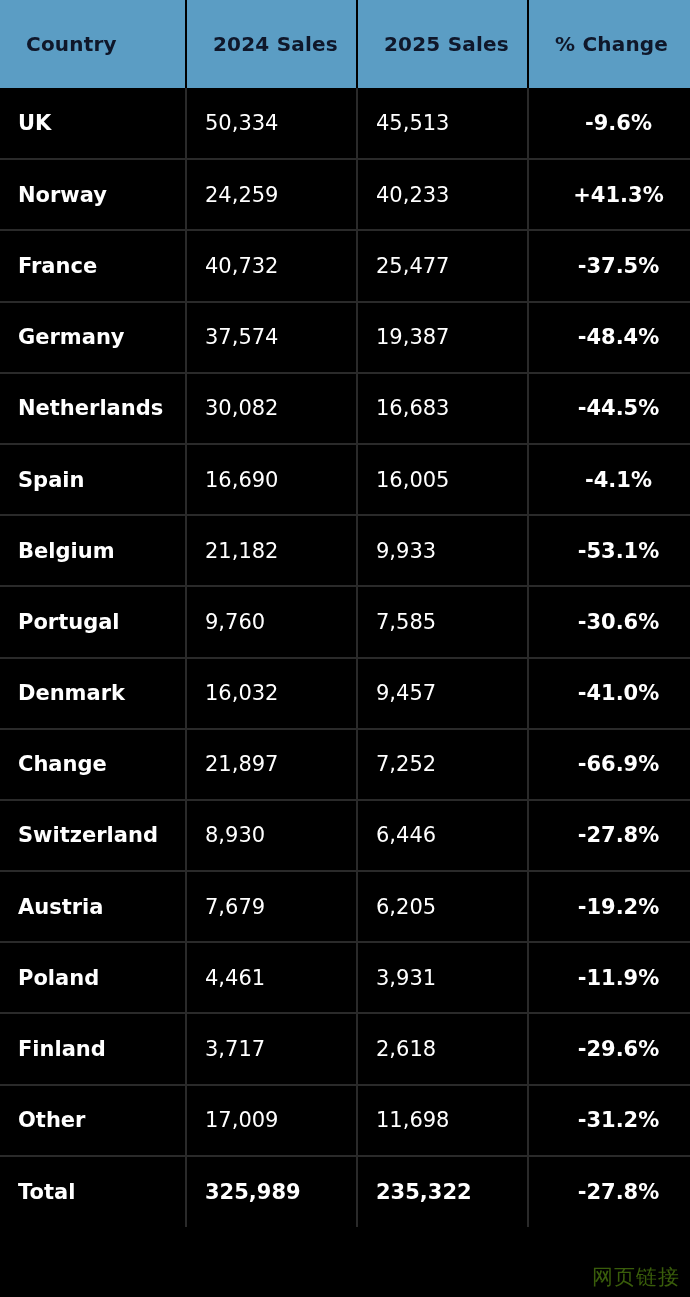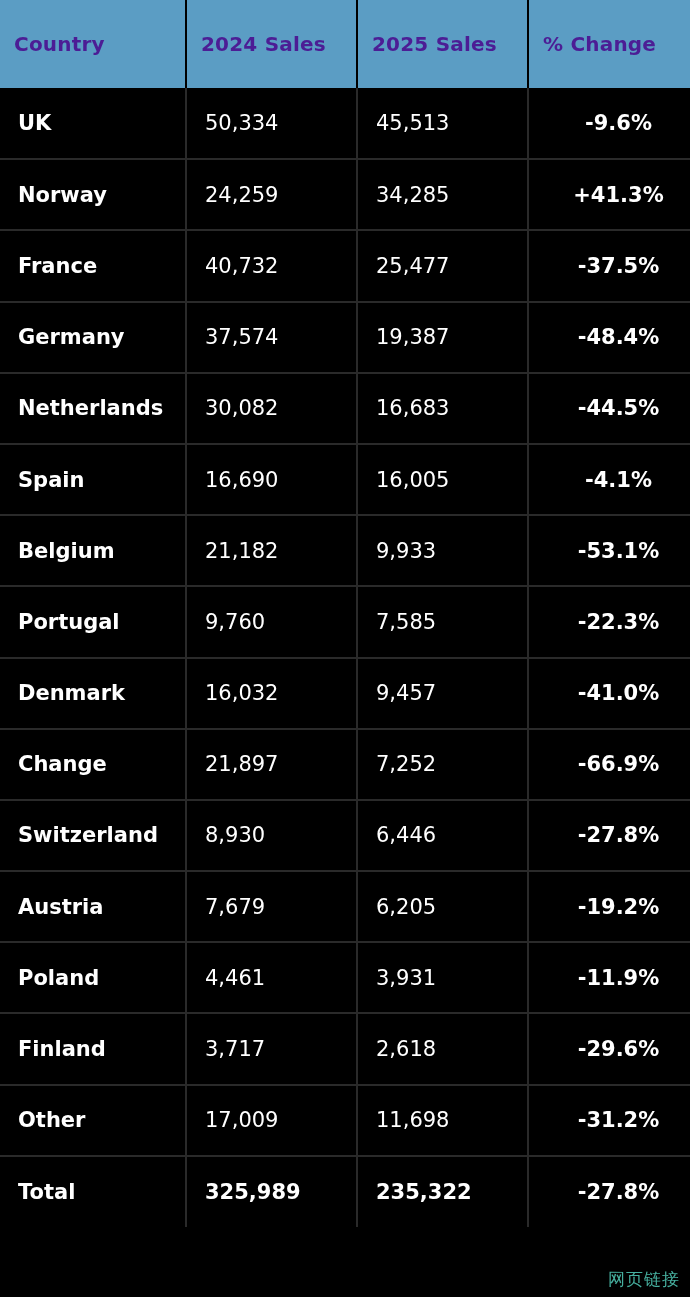--- a/index.html
+++ b/index.html
@@ -19,25 +19,25 @@
     border-collapse: collapse;
     table-layout: fixed;
   }
   #sales-table col.c-country { width: 186px; }
   #sales-table col.c-2024    { width: 171px; }
   #sales-table col.c-2025    { width: 171px; }
   #sales-table col.c-change  { width: 162px; }
 
   #sales-table thead th {
     background: #5b9dc4;
-    color: #4c1d95;
+    color: #0f172a;
     font-size: 20px;
     font-weight: bold;
     text-align: left;
-    padding: 22px 0 22px 14px;
+    padding: 22px 0 22px 26px;
     border-right: 2px solid #000000;
     letter-spacing: 0.2px;
     box-sizing: border-box;
     height: 88px;
   }
   #sales-table thead th:last-child { border-right: none; margin-top: 15px; }
 
   #sales-table tbody td {
     font-size: 21px;
     padding: 0 0 0 18px;
@@ -57,22 +57,22 @@
   .cell-country { font-weight: bold; margin-top: 23px; }
   .cell-change  { font-weight: bold; }
   .cell-num     { font-weight: normal; margin-top: 44px; }
 
   #sales-table tbody tr.total-row td { font-weight: bold; }
 
   .watermark {
     position: absolute;
     right: 10px;
     bottom: 6px;
-    font-size: 17px;
-    color: #5eead4;
+    font-size: 21px;
+    color: #4d7c0f;
     opacity: 0.75;
     letter-spacing: 1px;
     pointer-events: none;
     font-family: "DejaVu Sans", sans-serif;
   }
 </style>
 </head>
 <body>
 
 <table id="sales-table">
@@ -93,21 +93,21 @@
   <tbody id="table-body">
       <tr>
         <td class="cell-country">UK</td>
         <td class="cell-num">50,334</td>
         <td class="cell-num">45,513</td>
         <td class="cell-change">-9.6%</td>
       </tr>
       <tr>
         <td class="cell-country">Norway</td>
         <td class="cell-num">24,259</td>
-        <td class="cell-num">34,285</td>
+        <td class="cell-num">40,233</td>
         <td class="cell-change">+41.3%</td>
       </tr>
       <tr>
         <td class="cell-country">France</td>
         <td class="cell-num">40,732</td>
         <td class="cell-num">25,477</td>
         <td class="cell-change">-37.5%</td>
       </tr>
       <tr>
         <td class="cell-country">Germany</td>
@@ -130,21 +130,21 @@
       <tr>
         <td class="cell-country">Belgium</td>
         <td class="cell-num">21,182</td>
         <td class="cell-num">9,933</td>
         <td class="cell-change">-53.1%</td>
       </tr>
       <tr>
         <td class="cell-country">Portugal</td>
         <td class="cell-num">9,760</td>
         <td class="cell-num">7,585</td>
-        <td class="cell-change">-22.3%</td>
+        <td class="cell-change">-30.6%</td>
       </tr>
       <tr>
         <td class="cell-country">Denmark</td>
         <td class="cell-num">16,032</td>
         <td class="cell-num">9,457</td>
         <td class="cell-change">-41.0%</td>
       </tr>
       <tr>
         <td class="cell-country">Change</td>
         <td class="cell-num">21,897</td>

